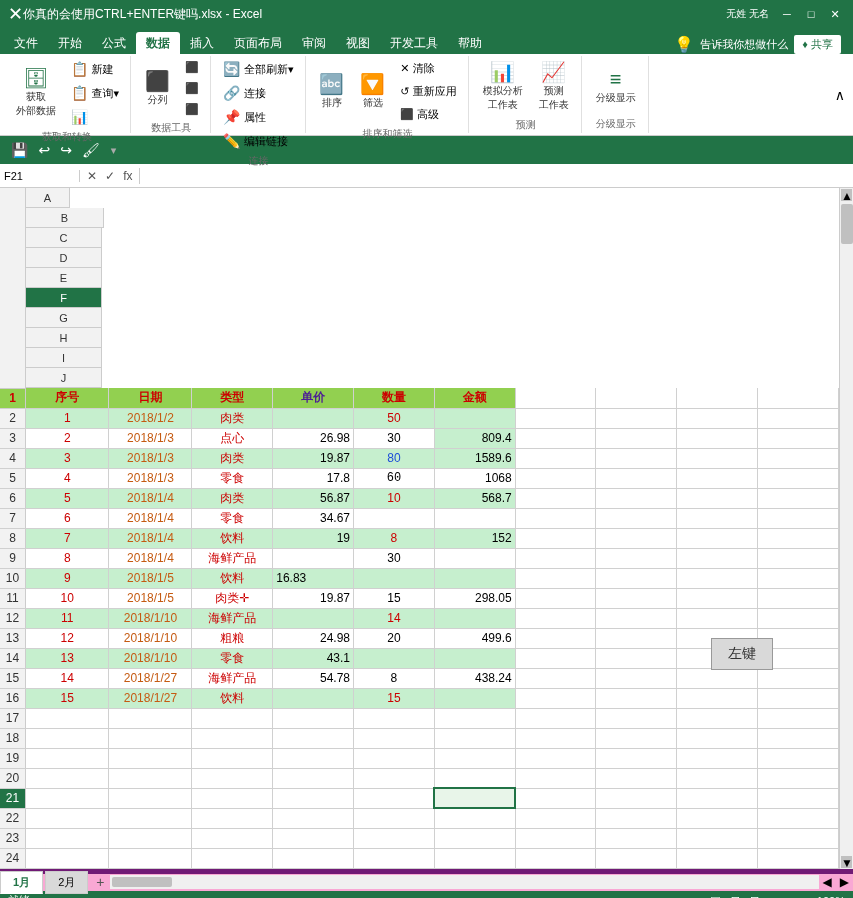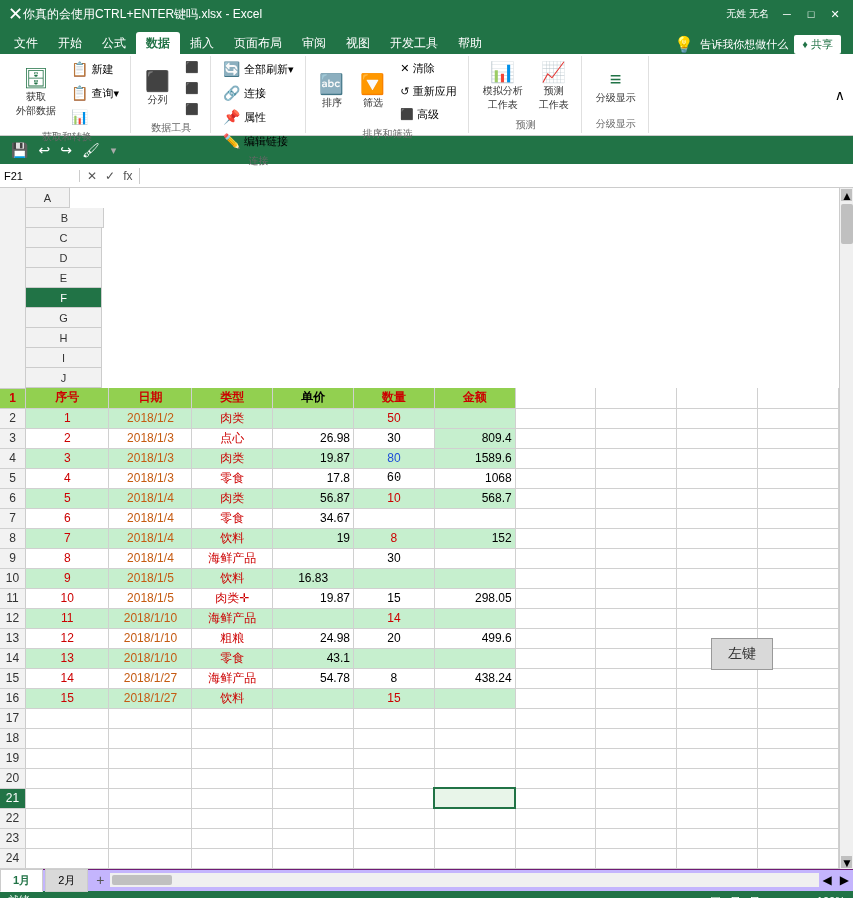--- a/index.html
+++ b/index.html
@@ -491,21 +491,21 @@
           <td class="col-header cell-j" style="background:#f2f2f2;text-align:center;font-size:11px;border-bottom:1px solid #ccc;border-right:1px solid #ccc;height:20px;">J</td>
         </tr>
       </thead>
       <tbody>
 
         <tr class="header-row">
           <td class="row-num">1</td>
           <td class="cell-a" style="background:#92d050;color:#c00;font-weight:bold;text-align:center;">序号</td>
           <td class="cell-b" style="background:#92d050;color:#c00;font-weight:bold;">日期</td>
           <td class="cell-c" style="background:#92d050;color:#c00;font-weight:bold;text-align:center;">类型</td>
-          <td class="cell-d" style="background:#92d050;color:#000000;font-weight:bold;">单价</td>
+          <td class="cell-d" style="background:#92d050;color:#4c1d95;font-weight:bold;">单价</td>
           <td class="cell-e" style="background:#92d050;color:#c00;font-weight:bold;text-align:center;">数量</td>
           <td class="cell-f" style="background:#92d050;color:#c00;font-weight:bold;text-align:center;">金额</td>
           <td class="cell-g" style="background:#fff;"></td>
           <td class="cell-h" style="background:#fff;"></td>
           <td class="cell-i" style="background:#fff;"></td>
           <td class="cell-j" style="background:#fff;"></td>
         </tr>
 
         <tr>
           <td class="row-num">2</td>
@@ -617,21 +617,21 @@
           <td class="cell-h"></td>
           <td class="cell-i"></td>
           <td class="cell-j"></td>
         </tr>
 
         <tr>
           <td class="row-num">10</td>
           <td class="cell-a" style="background:#c6efce;color:#c00;text-align:center;">9</td>
           <td class="cell-b" style="background:#c6efce;color:#c55a11;text-align:center;">2018/1/5</td>
           <td class="cell-c" style="background:#c6efce;color:#c00;text-align:center;">饮料</td>
-          <td class="cell-d" style="background:#c6efce;text-align:center;">16.83</td>
+          <td class="cell-d" style="background:#c6efce;text-align:left;">16.83</td>
           <td class="cell-e" style="background:#c6efce;text-align:center;"></td>
           <td class="cell-f" style="background:#c6efce;text-align:right;"></td>
           <td class="cell-g"></td>
           <td class="cell-h"></td>
           <td class="cell-i"></td>
           <td class="cell-j"></td>
         </tr>
 
         <tr>
           <td class="row-num">11</td>
@@ -835,21 +835,21 @@
   </div>
 
   <div class="v-scrollbar">
     <div style="background:#c0c0c0;height:12px;margin:1px;cursor:pointer;">▲</div>
     <div class="v-scrollbar-thumb"></div>
     <div style="flex:1;"></div>
     <div style="background:#c0c0c0;height:12px;margin:1px;cursor:pointer;">▼</div>
   </div>
 </div>
 
-<div style="display:flex;align-items:center;border-top:1px solid #701a75;background:#c4b5fd;height:22px;">
+<div style="display:flex;align-items:center;border-top:5px solid #701a75;background:#f9a8d4;height:22px;">
   <div class="sheet-tab active">1月</div>
   <div class="sheet-tab">2月</div>
   <div class="sheet-add-btn">+</div>
   <div style="flex:1;display:flex;align-items:center;">
     <div style="flex:1;height:14px;background:#f0f0f0;position:relative;">
       <div style="position:absolute;left:2px;top:2px;width:60px;height:10px;background:#c0c0c0;border-radius:2px;"></div>
     </div>
     <span style="font-size:12px;cursor:pointer;padding:0 4px;">◀</span>
     <span style="font-size:12px;cursor:pointer;padding:0 4px;">▶</span>
   </div>

